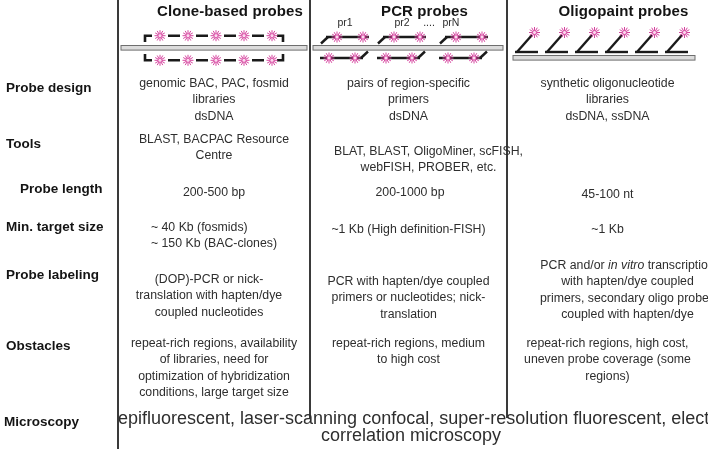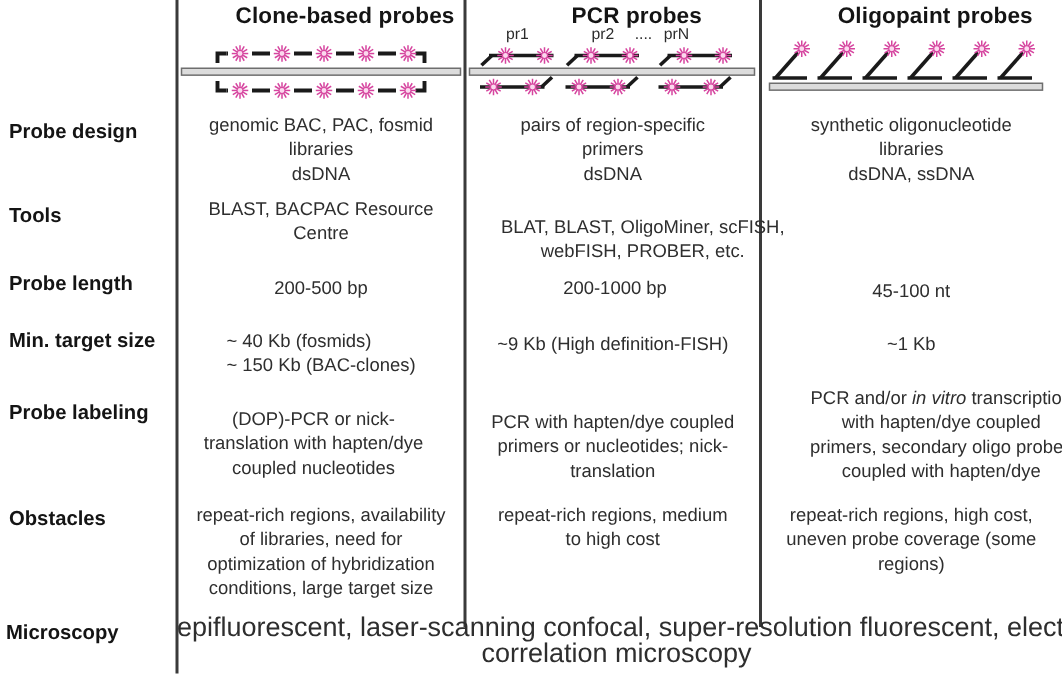--- a/index.html
+++ b/index.html
@@ -138,21 +138,21 @@
     <use href="#star" x="22.5" y="10.5"></use>
     <use href="#star" x="52.5" y="10.5"></use>
     <use href="#star" x="82.5" y="10.5"></use>
     <use href="#star" x="112.5" y="10.5"></use>
     <use href="#star" x="142.5" y="10.5"></use>
     <use href="#star" x="172.5" y="10.5"></use>
   </svg>
 
   <div class="row-label" style="top:80px;">Probe design</div>
   <div class="row-label" style="top:136px;">Tools</div>
-  <div class="row-label" style="top:181px;">Probe length</div>
+  <div class="row-label" style="top:181px;margin-left:14px;">Probe length</div>
   <div class="row-label" style="top:219px;">Min. target size</div>
   <div class="row-label" style="top:267px;">Probe labeling</div>
   <div class="row-label" style="top:338px;">Obstacles</div>
   <div class="row-label" style="top:414px;left:4px;">Microscopy</div>
 
   <div class="cell" style="left:119px;width:190px;top:75px;">genomic BAC, PAC, fosmid
 libraries
 dsDNA</div>
   <div class="cell" style="left:311px;width:195px;top:75px;">pairs of region-specific
 primers
@@ -165,21 +165,21 @@
 Centre</div>
   <div class="cell" style="left:311px;width:235px;top:131px;margin-top:12px;">BLAT, BLAST, OligoMiner, scFISH,
 webFISH, PROBER, etc.</div>
 
   <div class="cell" style="left:119px;width:190px;top:184px;">200-500 bp</div>
   <div class="cell" style="left:311px;width:198px;top:184px;">200-1000 bp</div>
   <div class="cell" style="left:508px;width:199px;top:186px;">45-100 nt</div>
 
   <div class="cell" style="left:119px;width:190px;top:219px;"><span class="inner-left">~ 40 Kb (fosmids)
 ~ 150 Kb (BAC-clones)</span></div>
-  <div class="cell" style="left:311px;width:195px;top:221px;">~9 Kb (High definition-FISH)</div>
+  <div class="cell" style="left:311px;width:195px;top:221px;">~1 Kb (High definition-FISH)</div>
   <div class="cell" style="left:508px;width:199px;top:221px;">~1 Kb</div>
 
   <div class="cell" style="left:119px;width:180px;top:271px;">(DOP)-PCR or nick-
 translation with hapten/dye
 coupled nucleotides</div>
   <div class="cell" style="left:311px;width:195px;top:273px;">PCR with hapten/dye coupled
 primers or nucleotides; nick-
 translation</div>
   <div class="cell" style="left:528px;width:199px;top:257px;"><span>PCR and/or </span><i class="invitro">in vitro</i><span> transcription
 with hapten/dye coupled

